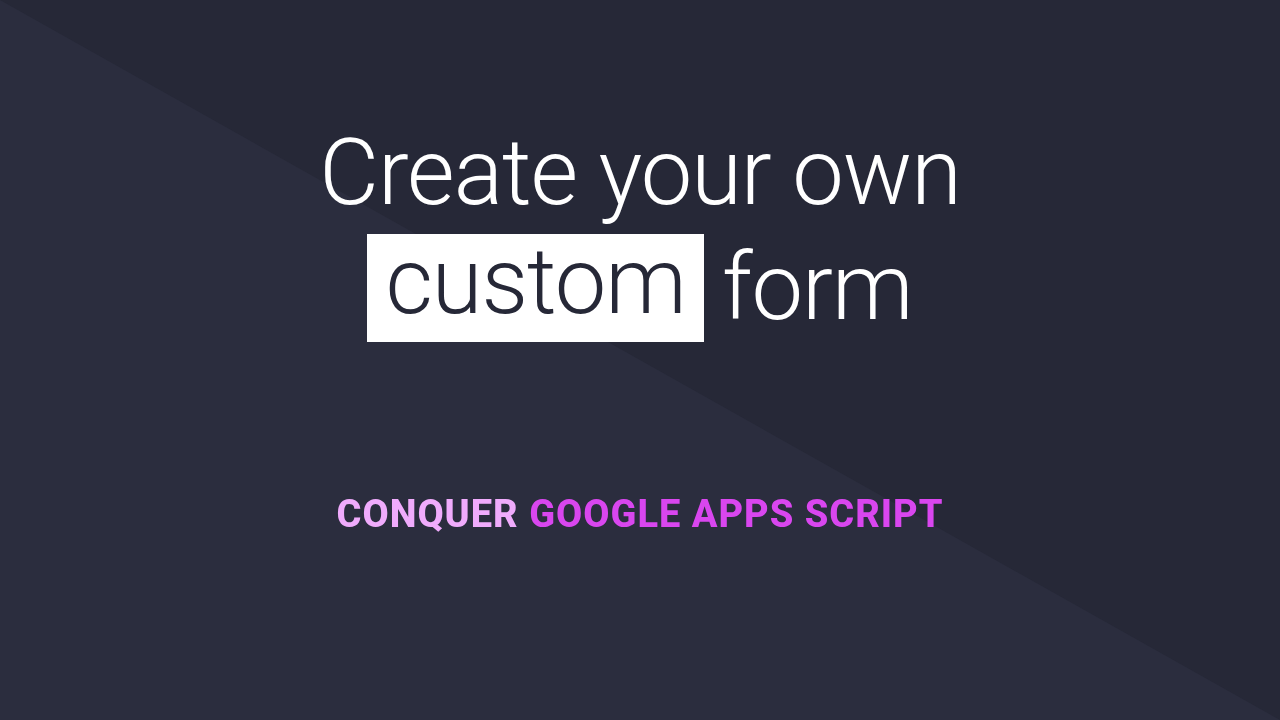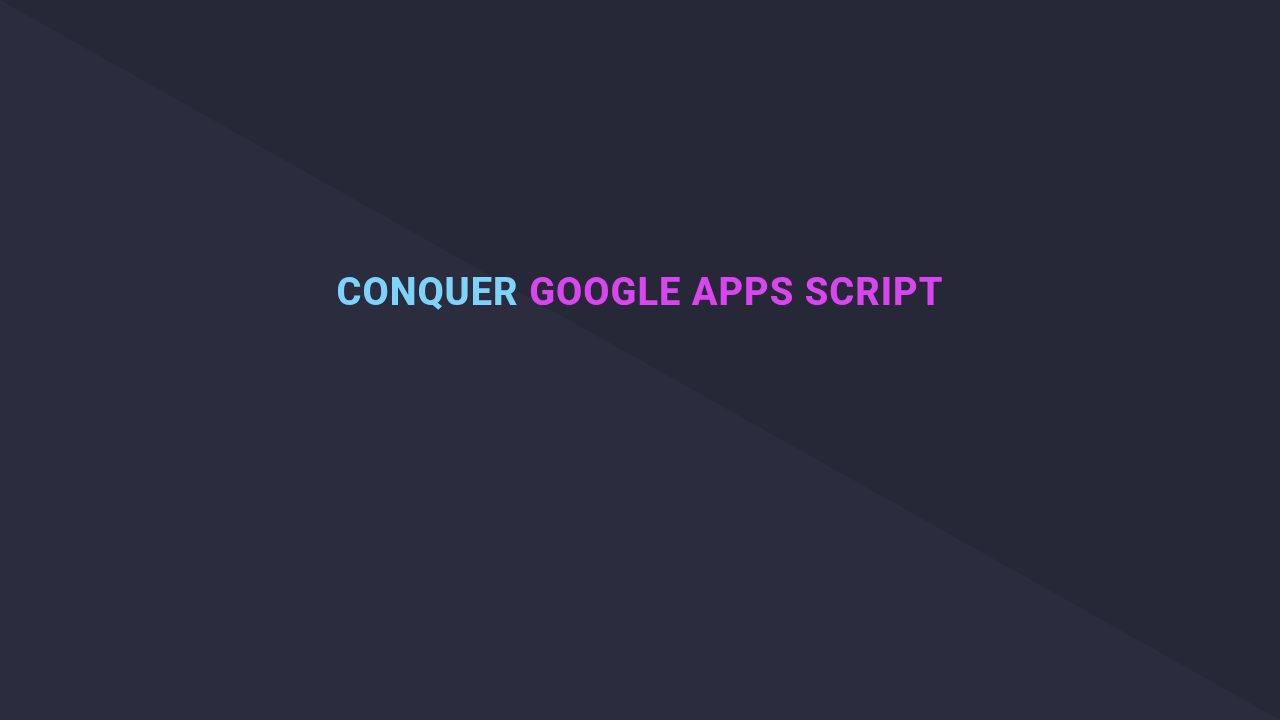--- a/index.html
+++ b/index.html
@@ -50,25 +50,32 @@
     display: inline-block;
     line-height: 1.05;
   }
   .subtitle {
     margin-top: 150px;
     font-size: 38px;
     font-weight: 800;
     letter-spacing: 1px;
     text-align: center;
   }
-  .subtitle .part1 { color: #7dd3fc; }
+  .subtitle .part1 { color: #f0abfc; }
   .subtitle .part2 { color: #d946ef; }
 </style>
 </head>
 <body>
 
 <div class="diagonal-overlay"></div>
 
 <div class="content">
+  <div class="title">
+    <div>Create your own</div>
+    <div class="title-line2">
+      <span class="highlight">custom</span>
+      <span>form</span>
+    </div>
+  </div>
   <div class="subtitle">
     <span class="part1">CONQUER </span><span class="part2">GOOGLE APPS SCRIPT</span>
   </div>
 </div>
 
 </body></html>

